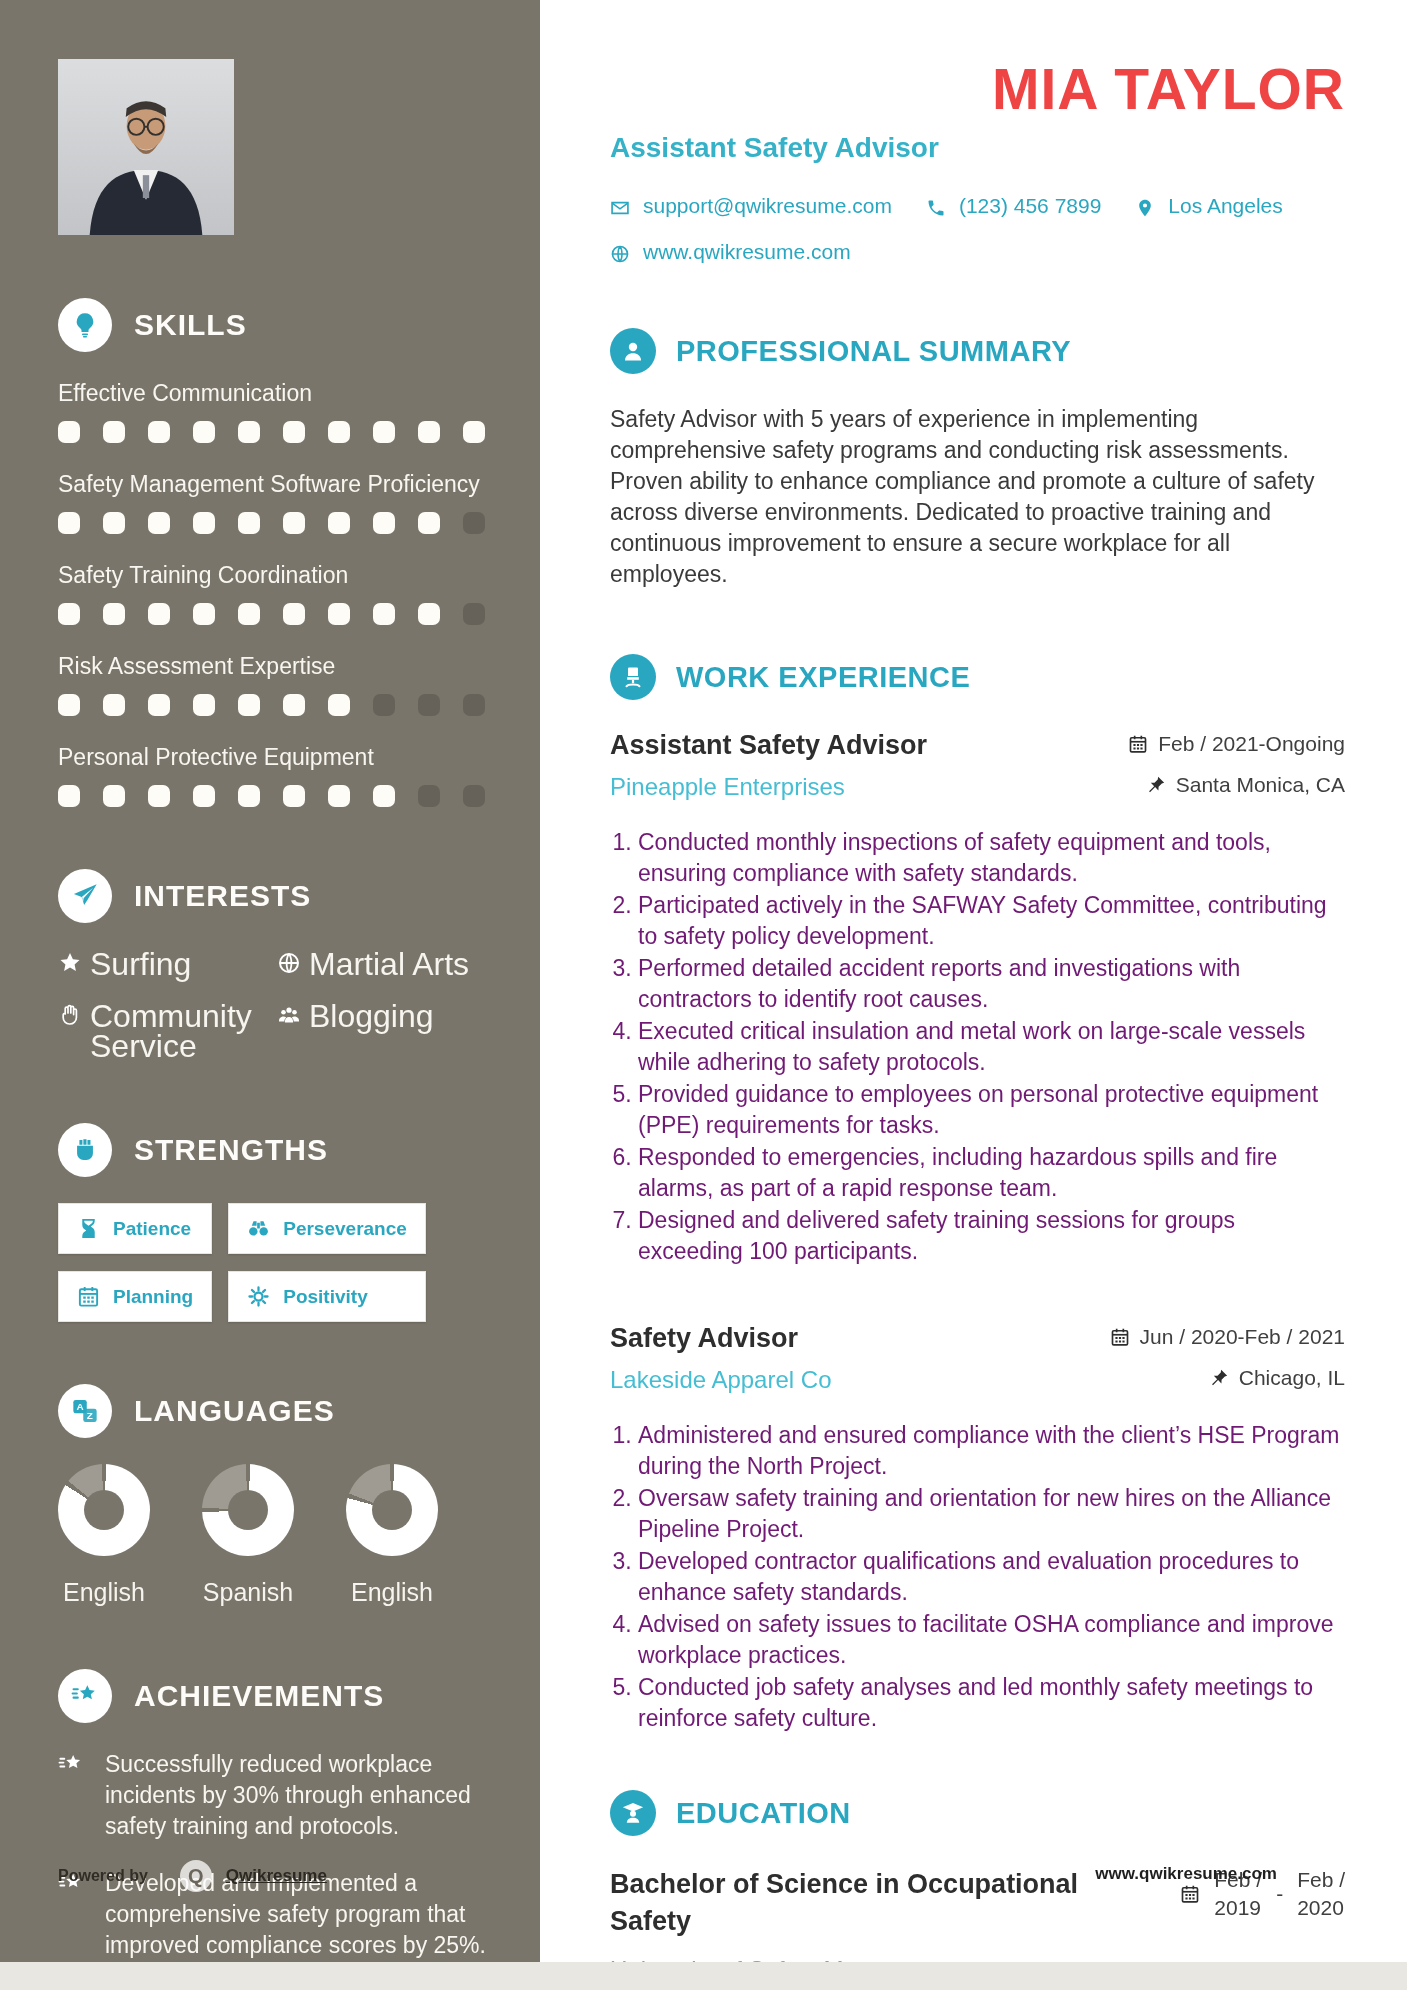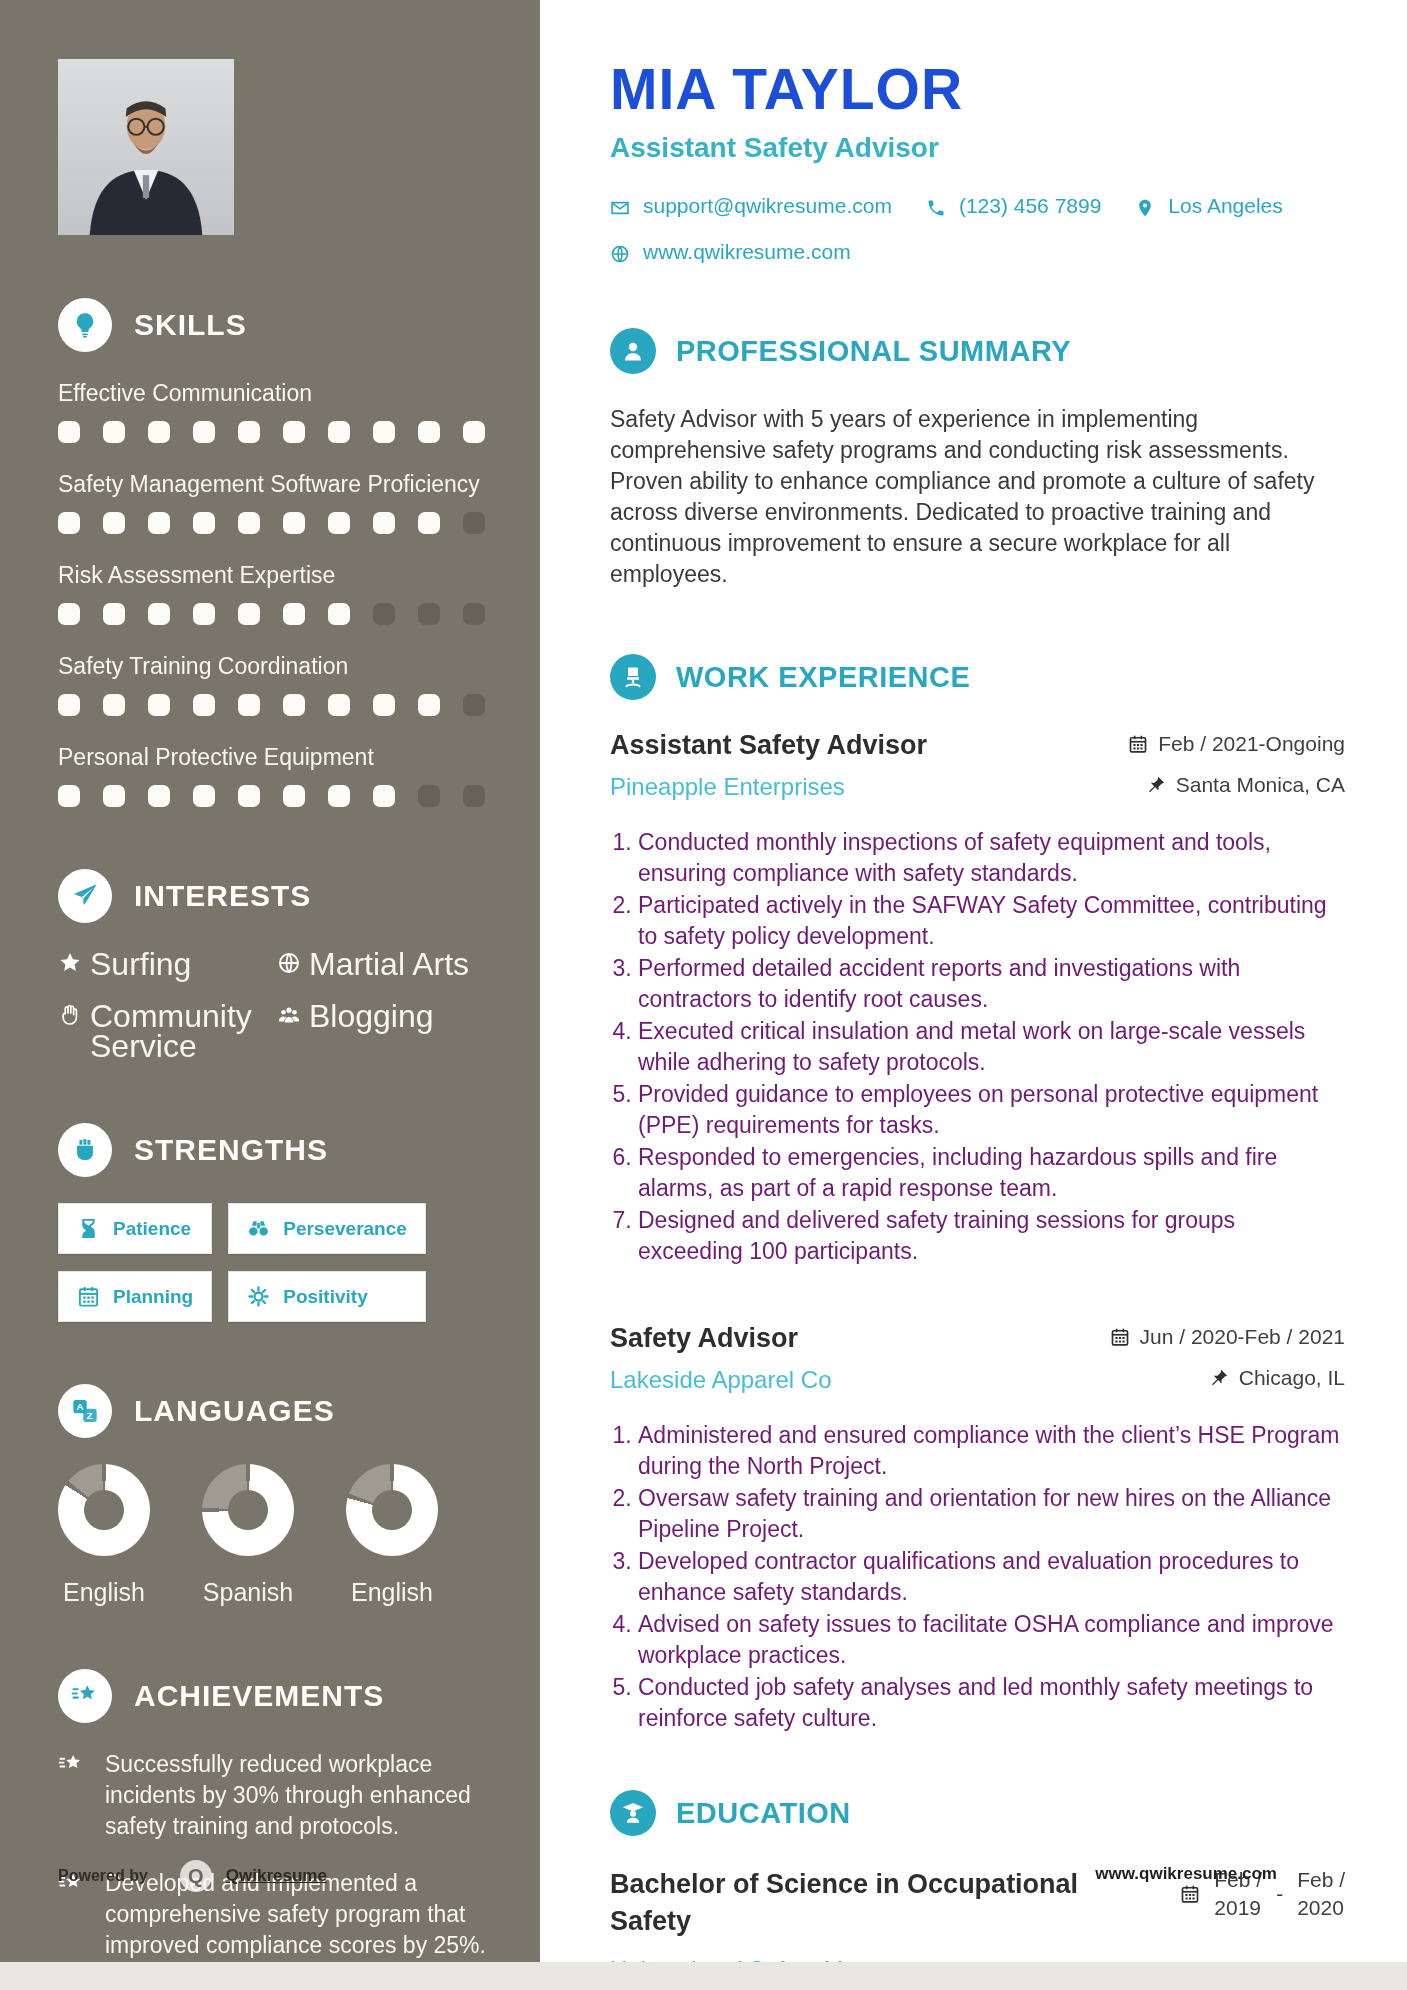--- a/index.html
+++ b/index.html
@@ -42,21 +42,21 @@
   .ach .ic { color:#ffffff; font-size:26px; flex:0 0 30px; margin-top:3px; }
   .ach .t { font-size:23px; line-height:31px; color:#f8f6f0; }
 
   .side-footer { position:absolute; left:58px; bottom:70px; display:flex; align-items:center; gap:14px; }
   .powered { font-size:16px; color:#312d26; font-weight:bold; }
   .qlogo { width:32px; height:32px; border-radius:50%; background:rgba(255,255,255,.75); color:#6b665c; display:flex; align-items:center; justify-content:center; font-weight:bold; font-size:20px; margin-left:18px; }
   .brand { font-size:17px; color:#2c2822; font-weight:bold; text-decoration:underline; }
 
   
   .main { position:relative; flex:1; padding:56px 62px 0 70px; height:1962px; }
-  .name { color:#1d4ed8; font-size:57px; font-weight:800; letter-spacing:1px; }
+  .name { color:#ef4444; font-size:57px; font-weight:800; letter-spacing:1px;text-align:right; }
   .subtitle { color:#35b1c8; font-size:28px; font-weight:600; margin-top:10px; }
   .contact-row { display:flex; gap:34px; margin-top:30px; align-items:center; }
   .contact-row + .contact-row { margin-top:22px; }
   .contact-item { display:flex; align-items:flex-end; gap:13px; color:#2aa7c0; font-size:21px; }
   .contact-item .ci { font-size:20px; }
 
   .main-section { margin-top:64px; }
   .main-head { display:flex; align-items:center; gap:20px; margin-bottom:30px; }
   .main-head .badge { width:46px; height:46px; border-radius:50%; background:#2aa7c0; color:#ffffff; display:flex; align-items:center; justify-content:center; font-size:24px; flex:0 0 46px; }
   .main-head .label { color:#2aa7c0; font-size:29px; font-weight:bold; letter-spacing:.5px; }
@@ -150,46 +150,46 @@
               <span class="dot on"></span>
               <span class="dot on"></span>
               <span class="dot on"></span>
               <span class="dot on"></span>
               <span class="dot on"></span>
               <span class="dot on"></span>
               <span class="dot"></span>
             </div>
           </div>
           <div class="skill">
+            <div class="skill-label">Safety Training Coordination</div>
+            <div class="dots">
+              <span class="dot on"></span>
+              <span class="dot on"></span>
+              <span class="dot on"></span>
+              <span class="dot on"></span>
+              <span class="dot on"></span>
+              <span class="dot on"></span>
+              <span class="dot on"></span>
+              <span class="dot on"></span>
+              <span class="dot on"></span>
+              <span class="dot"></span>
+            </div>
+          </div>
+          <div class="skill">
             <div class="skill-label">Risk Assessment Expertise</div>
             <div class="dots">
               <span class="dot on"></span>
               <span class="dot on"></span>
               <span class="dot on"></span>
               <span class="dot on"></span>
               <span class="dot on"></span>
               <span class="dot on"></span>
               <span class="dot on"></span>
               <span class="dot"></span>
               <span class="dot"></span>
-              <span class="dot"></span>
-            </div>
-          </div>
-          <div class="skill">
-            <div class="skill-label">Safety Training Coordination</div>
-            <div class="dots">
-              <span class="dot on"></span>
-              <span class="dot on"></span>
-              <span class="dot on"></span>
-              <span class="dot on"></span>
-              <span class="dot on"></span>
-              <span class="dot on"></span>
-              <span class="dot on"></span>
-              <span class="dot on"></span>
-              <span class="dot on"></span>
               <span class="dot"></span>
             </div>
           </div>
           <div class="skill">
             <div class="skill-label">Personal Protective Equipment</div>
             <div class="dots">
               <span class="dot on"></span>
               <span class="dot on"></span>
               <span class="dot on"></span>
               <span class="dot on"></span>

